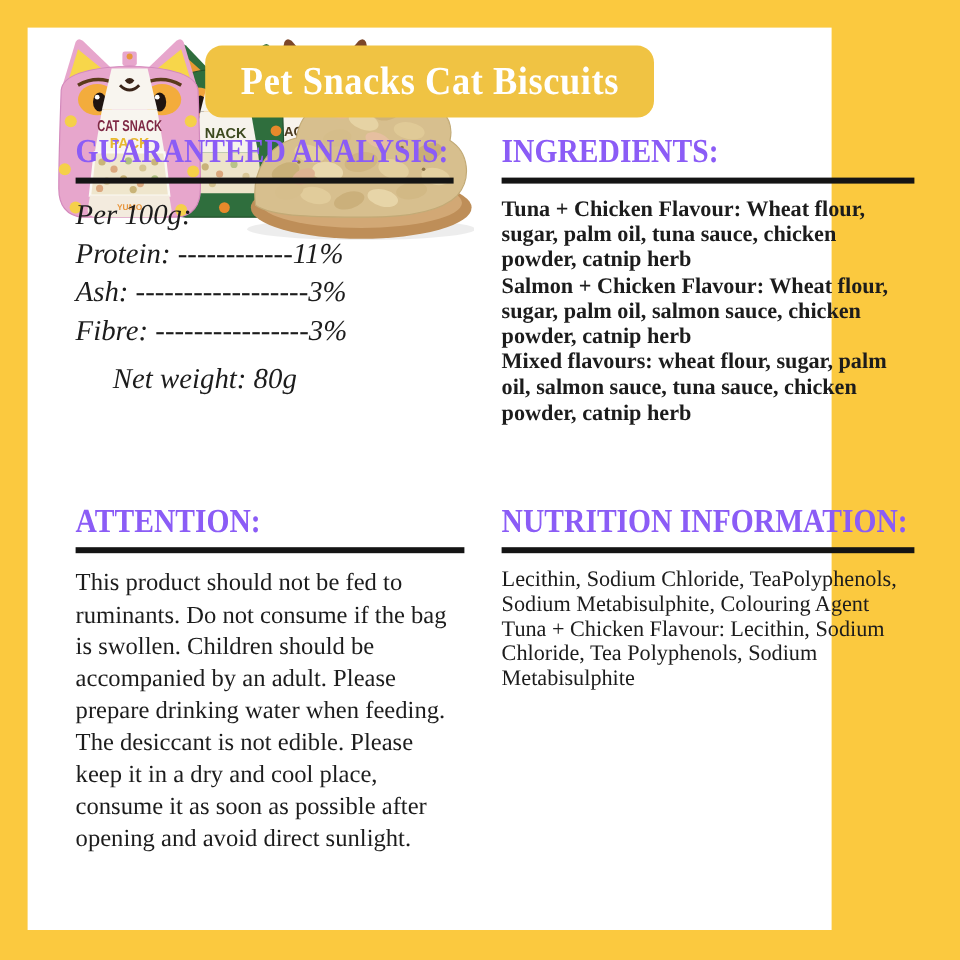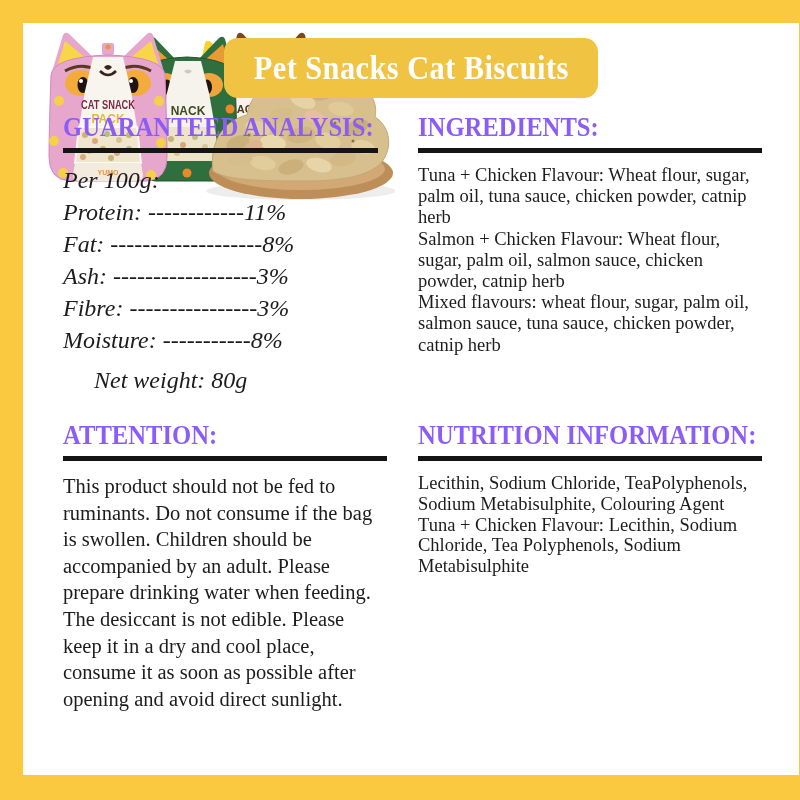--- a/index.html
+++ b/index.html
@@ -3,21 +3,21 @@
 <meta charset="utf-8">
 <style>
   html,body{margin:0;padding:0;}
   body{
     width:800px;height:800px;position:relative;overflow:hidden;
     background:#FBC93F;
     font-family:"Liberation Serif","DejaVu Serif",serif;
     color:#1c1c1c;
   }
   .sheet{
-    position:absolute;left:23px;top:23px;width:776px;height:752px;
+    position:absolute;left:23px;top:23px;width:670px;height:752px;
     background:#ffffff;
   }
   .banner{
     position:absolute;top:15px;left:50%;transform:translateX(-50%);
     width:374px;height:60px;border-radius:14px;
     background:#F0C343;
     display:flex;align-items:center;justify-content:center;
   }
   .banner .title-text{
     color:#ffffff;font-weight:bold;font-size:33px;
@@ -31,21 +31,21 @@
   }
   .condense{display:inline-block;transform:scaleX(.88);transform-origin:left center;white-space:nowrap;}
   .rule{height:5px;background:#141414;margin-top:7px;}
   #ga{left:40px;top:90px;width:315px;}
   #ing{left:395px;top:90px;width:344px;}
   #att{left:40px;top:398px;width:324px;}
   #nut{left:395px;top:398px;width:344px;}
   .ga-body{margin-top:11px;font-size:24px;line-height:32px;font-style:italic;}
   .ga-body p{margin:0;}
   .net-block{margin-top:8px;margin-left:31px;}
-  .ing-body{margin-top:12px;font-size:18.5px;line-height:21.2px;}
+  .ing-body{margin-top:12px;font-size:18.5px;line-height:21.2px;font-weight:bold;}
   .ing-body p{margin:0;}
   .att-body{margin-top:12px;font-size:20.5px;line-height:26.6px;}
   .att-body p{margin:0;}
   .nut-body{margin-top:12px;font-size:18.5px;line-height:20.8px;}
   .nut-body p{margin:0;}
   #photo{left:374px;top:574px;width:372px;height:178px;overflow:hidden;}
   #photo svg{display:block;}
   .bag-label{font-family:"Liberation Sans","DejaVu Sans",sans-serif;font-weight:bold;}
 </style>
 </head>
@@ -56,24 +56,22 @@
   <div class="banner">
     <span class="title-text">Pet Snacks Cat Biscuits</span>
   </div>
 
   <section id="ga">
     <h2><span class="condense">GUARANTEED ANALYSIS:</span></h2>
     <div class="rule"></div>
     <div class="ga-body">
       <p>Per 100g:</p>
       <p>Protein: ------------11%</p>
-      <p>Fat: -------------------8%</p>
       <p>Ash: ------------------3%</p>
       <p>Fibre: ----------------3%</p>
-      <p>Moisture: -----------8%</p>
       <div class="net-block">
         <p>Net weight: 80g</p>
       </div>
     </div>
   </section>
 
   <section id="ing">
     <h2><span class="condense">INGREDIENTS:</span></h2>
     <div class="rule"></div>
     <div class="ing-body">

